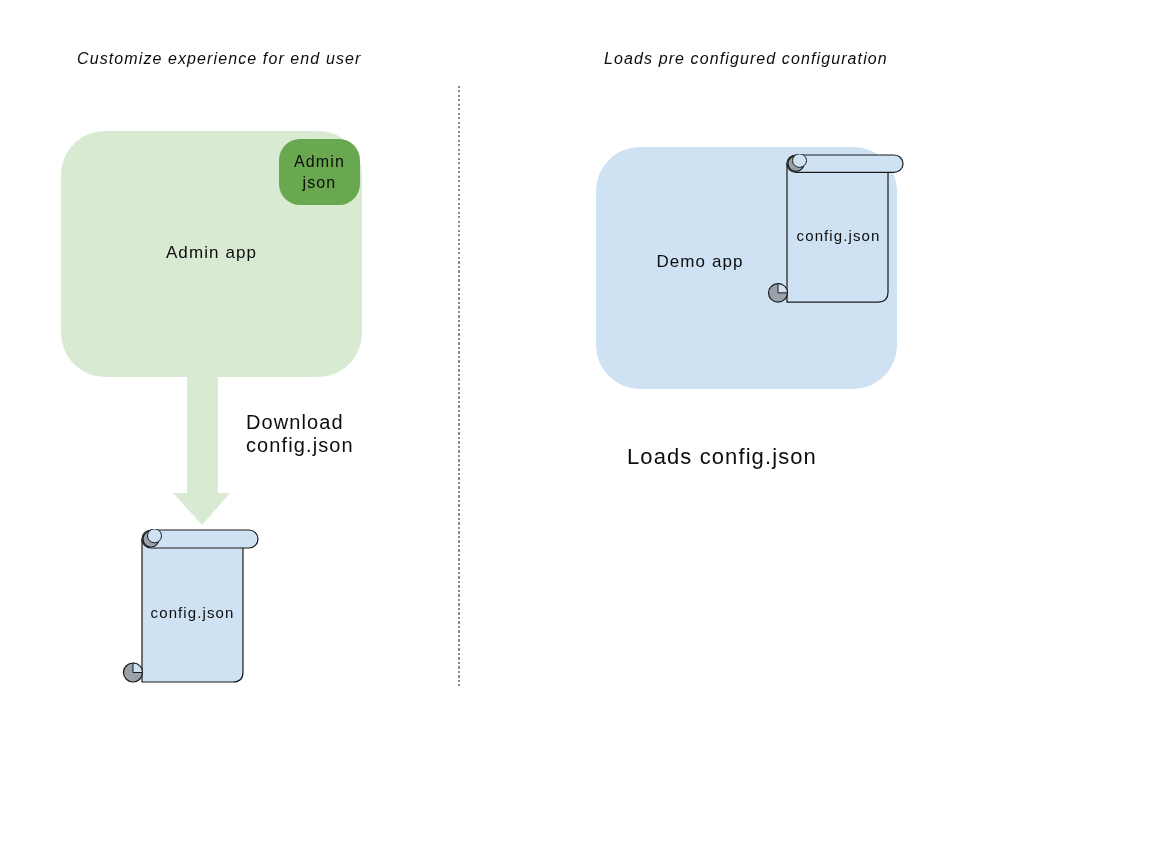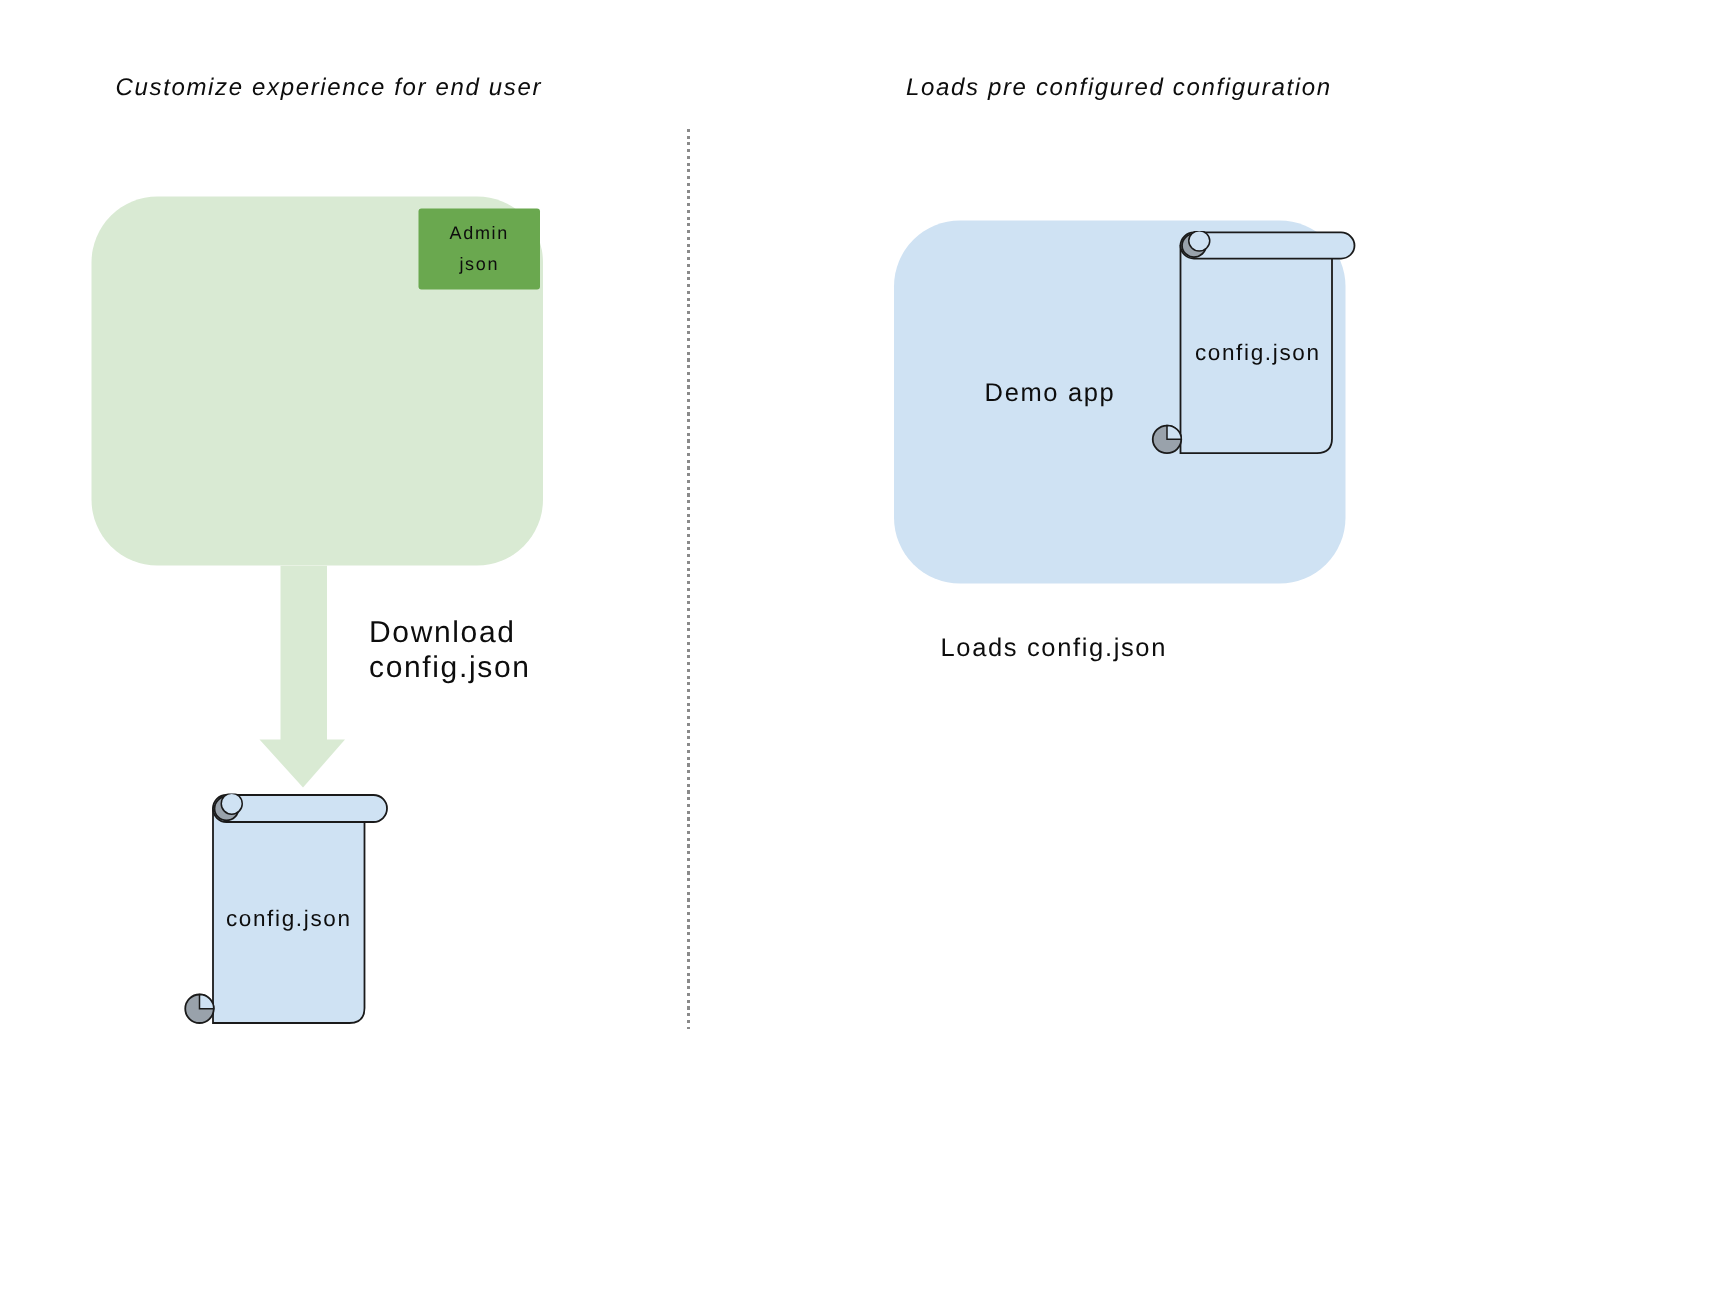--- a/index.html
+++ b/index.html
@@ -33,28 +33,28 @@
   #admin-app {
     left: 61px; top: 131px; width: 301px; height: 246px;
     background: #d9ead3;
   }
   #demo-app {
     left: 596px; top: 147px; width: 301px; height: 242px;
     background: #cfe2f3;
   }
 
   #admin-panel {
-    left: 279px; top: 139px; width: 81px; height: 54px;
+    left: 279px; top: 139px; width: 81px; height: 66px;
     background: #6aa84f;
-    border-radius: 2px;
+    border-radius: 21px;
     display: flex;
     flex-direction: column;
     align-items: center;
     justify-content: center;
-    font-size: 12px;
+    font-size: 16px;
     line-height: 21px;
     color: #0d0d0d;
     text-align: center;
   }
 
   .app-label {
     font-size: 17px;
     text-align: center;
     color: #0d0d0d;
     white-space: nowrap;
@@ -63,22 +63,22 @@
   #demo-app-label  { left: 646px; top: 252px; width: 108px; text-align: center; }
 
   #download-label {
     left: 246px; top: 411px;
     font-size: 20px;
     line-height: 23px;
     color: #0d0d0d;
   }
 
   #caption-right {
-    left: 627px; top: 422px;
-    font-size: 17px;
+    left: 627px; top: 444px;
+    font-size: 22px;
     color: #0d0d0d;
     white-space: nowrap;
   }
 
   .scroll-label {
     font-size: 15px;
     text-align: center;
     color: #0d0d0d;
     white-space: nowrap;
   }
@@ -126,20 +126,21 @@
 
   <div class="abs section-title" id="left-title">Customize experience for end user</div>
 
   <div class="abs app-box" id="admin-app"></div>
 
   <div class="abs" id="admin-panel">
     <span>Admin</span>
     <span>json</span>
   </div>
 
+  <div class="abs app-label" id="admin-app-label">Admin app</div>
 
   <svg class="abs" id="download-arrow" width="64" height="149" viewBox="0 0 64 149">
     <polygon points="17,0 48,0 48,116 60,116 32,148 3,116 17,116" fill="#d9ead3"></polygon>
   </svg>
 
   <div class="abs" id="download-label">
     <div>Download</div>
     <div>config.json</div>
   </div>
 

